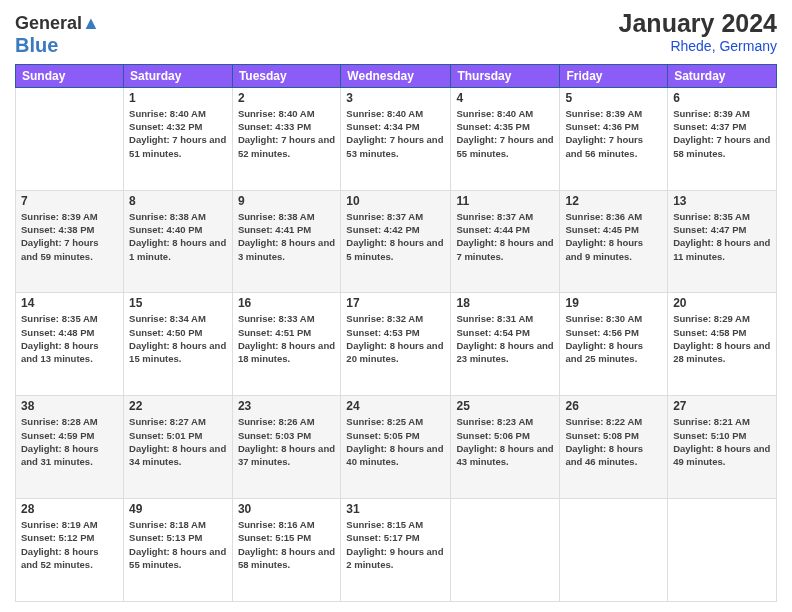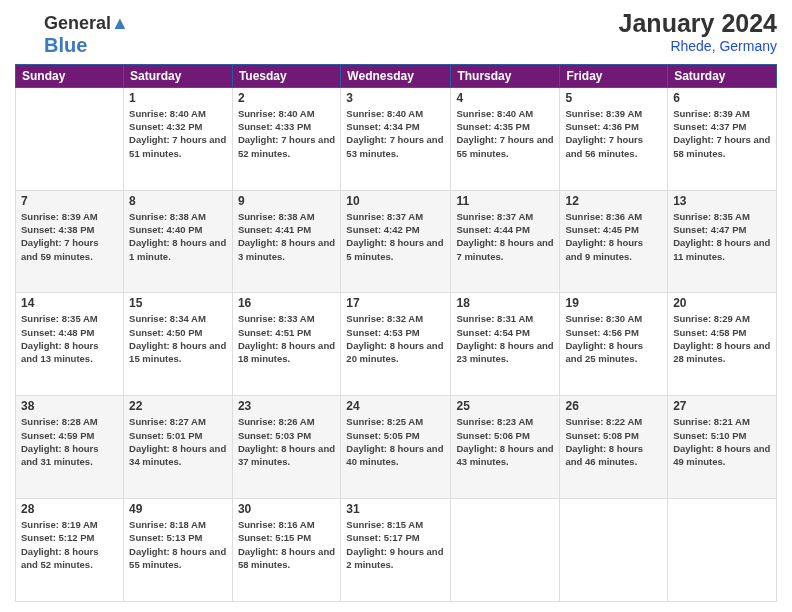--- a/index.html
+++ b/index.html
@@ -20,21 +20,20 @@
     .header {
       display: flex;
       justify-content: space-between;
       align-items: flex-start;
       margin-bottom: 8px;
     }
     .logo {
       display: flex;
       align-items: flex-start;
       margin-top: 4px;
-      margin-left: 29px;
     }
     .logo-text {
       display: flex;
       flex-direction: column;
       line-height: 1.1;
     }
     .title-block {
       text-align: right;
     }
     .month-title {
@@ -46,21 +45,21 @@
     .location {
       font-size: 14px;
       color: #1d4ed8;
     }
     .calendar-table {
       width: 100%;
       border-collapse: collapse;
       flex: 1;
     }
     .calendar-table th {
-      background-color: #701a75;
+      background-color: #8b5cf6;
       color: white;
       font-size: 12px;
       font-weight: bold;
       padding: 4px 6px;
       text-align: left;
       border: 1px solid #2a5a9f;
     }
     .calendar-table td {
       border: 1px solid #ddd;
       vertical-align: top;

